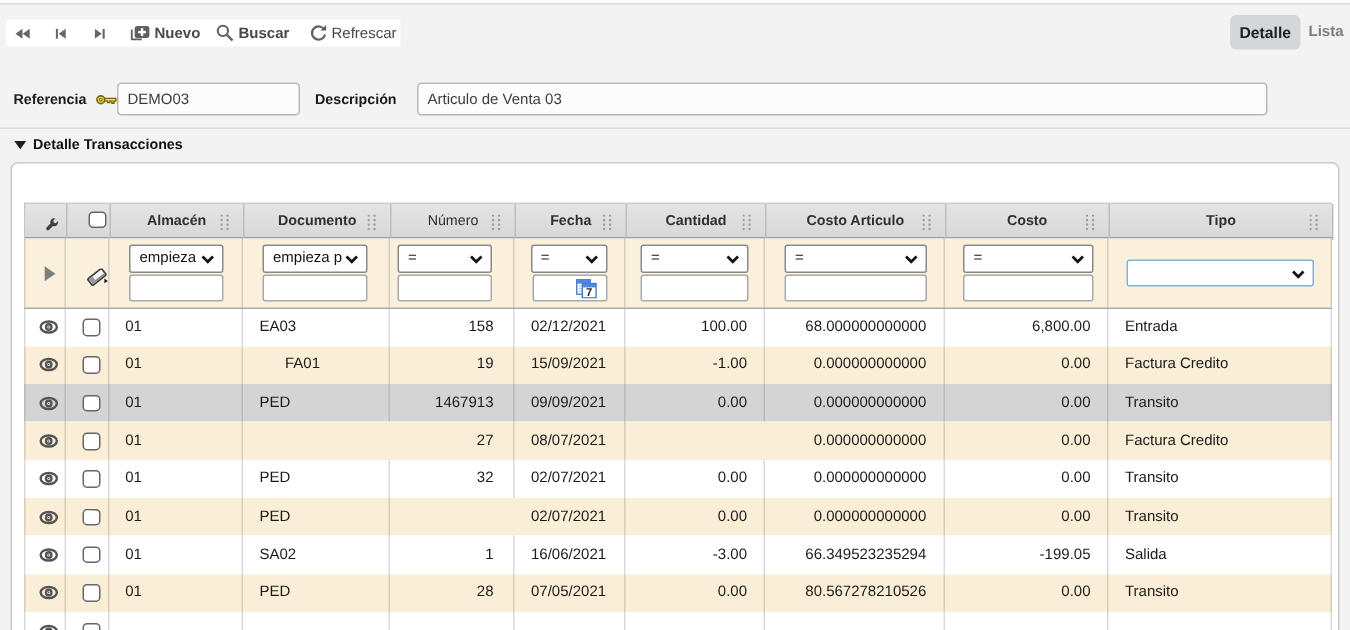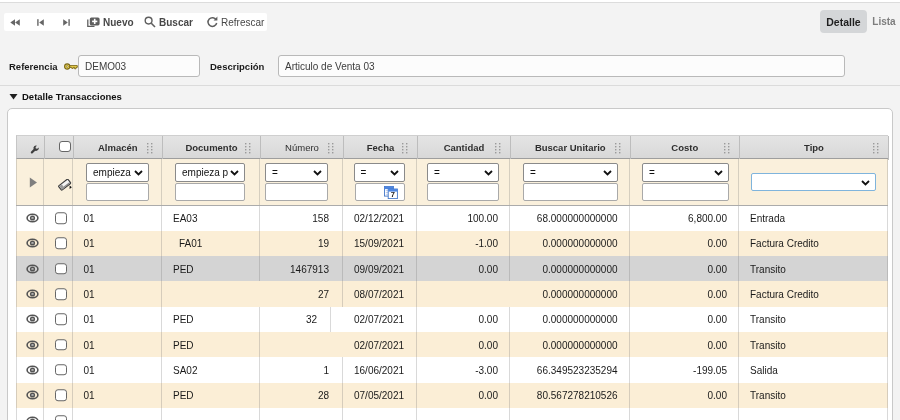--- a/index.html
+++ b/index.html
@@ -133,21 +133,21 @@
             <rect x="0" y="3" width="1.4" height="1.4"></rect>
             <rect x="4" y="3" width="1.4" height="1.4"></rect>
             <rect x="0" y="6" width="1.4" height="1.4"></rect>
             <rect x="4" y="6" width="1.4" height="1.4"></rect>
             <rect x="0" y="9" width="1.4" height="1.4"></rect>
             <rect x="4" y="9" width="1.4" height="1.4"></rect>
           </g>
         </svg>
       </div>
 <div style="position:absolute;left:494.0px;top:0;width:119.5px;height:24px;border-right:1px solid #BDBDBD;box-sizing:border-box;">
-        <div style="position:absolute;left:0;right:0;top:0;bottom:0;display:flex;align-items:center;justify-content:center;font-weight:bold;font-size:9.5px;color:#2f2f2f;">Buscar Unitario</div>
+        <div style="position:absolute;left:0;right:0;top:0;bottom:0;display:flex;align-items:center;justify-content:center;font-weight:bold;font-size:9.5px;color:#2f2f2f;">Costo Articulo</div>
         <svg style="position:absolute;right:9px;top:7px;" width="6" height="11" viewBox="0 0 6 11">
           <g fill="#9a9a9a">
             <rect x="0" y="0" width="1.4" height="1.4"></rect>
             <rect x="4" y="0" width="1.4" height="1.4"></rect>
             <rect x="0" y="3" width="1.4" height="1.4"></rect>
             <rect x="4" y="3" width="1.4" height="1.4"></rect>
             <rect x="0" y="6" width="1.4" height="1.4"></rect>
             <rect x="4" y="6" width="1.4" height="1.4"></rect>
             <rect x="0" y="9" width="1.4" height="1.4"></rect>
             <rect x="4" y="9" width="1.4" height="1.4"></rect>
@@ -330,21 +330,21 @@
             <circle cx="6.5" cy="5" r="0.5" fill="#545454"></circle>
           </svg></div>
       </div>
 <div style="position:absolute;left:27.5px;top:0;width:29.0px;height:100%;border-right:1px solid rgba(120,120,120,0.28);box-sizing:border-box;">
         <div style="position:absolute;left:11.3px;top:50%;transform:translateY(-50%);width:12.5px;height:11.5px;background:#fff;border:1.4px solid #666;border-radius:3px;box-sizing:border-box;"></div>
       </div>
 <div style="position:absolute;left:56.5px;top:0;width:89.5px;height:100%;border-right:1px solid rgba(120,120,120,0.28);box-sizing:border-box;">
         <span style="position:absolute;left:11px;top:50%;transform:translateY(-50%);color:#1a1a1a;font-size:10px;white-space:nowrap;">01</span>
       </div>
 <div style="position:absolute;left:146.0px;top:0;width:98px;height:100%;border-right:1px solid rgba(120,120,120,0.28);box-sizing:border-box;">
-        <span style="position:absolute;left:17px;top:50%;transform:translateY(-50%);color:#1a1a1a;font-size:10px;white-space:nowrap;">FA01</span>
+        <span style="position:absolute;left:28px;top:50%;transform:translateY(-50%);color:#1a1a1a;font-size:10px;white-space:nowrap;">FA01</span>
       </div>
 <div style="position:absolute;left:244.0px;top:0;width:83px;height:100%;border-right:1px solid rgba(120,120,120,0.28);box-sizing:border-box;">
         <span style="position:absolute;right:13px;top:50%;transform:translateY(-50%);color:#1a1a1a;font-size:10px;white-space:nowrap;">19</span>
       </div>
 <div style="position:absolute;left:327.0px;top:0;width:74px;height:100%;border-right:1px solid rgba(120,120,120,0.28);box-sizing:border-box;">
         <span style="position:absolute;left:11px;top:50%;transform:translateY(-50%);color:#1a1a1a;font-size:10px;white-space:nowrap;">15/09/2021</span>
       </div>
 <div style="position:absolute;left:401.0px;top:0;width:93px;height:100%;border-right:1px solid rgba(120,120,120,0.28);box-sizing:border-box;">
         <span style="position:absolute;right:11px;top:50%;transform:translateY(-50%);color:#1a1a1a;font-size:10px;white-space:nowrap;">-1.00</span>
       </div>
@@ -440,21 +440,21 @@
       </div>
 <div style="position:absolute;left:27.5px;top:0;width:29.0px;height:100%;border-right:1px solid rgba(120,120,120,0.28);box-sizing:border-box;">
         <div style="position:absolute;left:11.3px;top:50%;transform:translateY(-50%);width:12.5px;height:11.5px;background:#fff;border:1.4px solid #666;border-radius:3px;box-sizing:border-box;"></div>
       </div>
 <div style="position:absolute;left:56.5px;top:0;width:89.5px;height:100%;border-right:1px solid rgba(120,120,120,0.28);box-sizing:border-box;">
         <span style="position:absolute;left:11px;top:50%;transform:translateY(-50%);color:#1a1a1a;font-size:10px;white-space:nowrap;">01</span>
       </div>
 <div style="position:absolute;left:146.0px;top:0;width:98px;height:100%;border-right:1px solid rgba(120,120,120,0.28);box-sizing:border-box;">
         <span style="position:absolute;left:11px;top:50%;transform:translateY(-50%);color:#1a1a1a;font-size:10px;white-space:nowrap;">PED</span>
       </div>
-<div style="position:absolute;left:232px;top:0;width:83px;height:100%;border-right:1px solid rgba(120,120,120,0.28);box-sizing:border-box;">
+<div style="position:absolute;left:244.0px;top:0;width:83px;height:100%;border-right:1px solid rgba(120,120,120,0.28);box-sizing:border-box;">
         <span style="position:absolute;right:13px;top:50%;transform:translateY(-50%);color:#1a1a1a;font-size:10px;white-space:nowrap;">32</span>
       </div>
 <div style="position:absolute;left:327.0px;top:0;width:74px;height:100%;border-right:1px solid rgba(120,120,120,0.28);box-sizing:border-box;">
         <span style="position:absolute;left:11px;top:50%;transform:translateY(-50%);color:#1a1a1a;font-size:10px;white-space:nowrap;">02/07/2021</span>
       </div>
 <div style="position:absolute;left:401.0px;top:0;width:93px;height:100%;border-right:1px solid rgba(120,120,120,0.28);box-sizing:border-box;">
         <span style="position:absolute;right:11px;top:50%;transform:translateY(-50%);color:#1a1a1a;font-size:10px;white-space:nowrap;">0.00</span>
       </div>
 <div style="position:absolute;left:494.0px;top:0;width:119.5px;height:100%;border-right:1px solid rgba(120,120,120,0.28);box-sizing:border-box;">
         <span style="position:absolute;right:11px;top:50%;transform:translateY(-50%);color:#1a1a1a;font-size:10px;white-space:nowrap;">0.000000000000</span>

